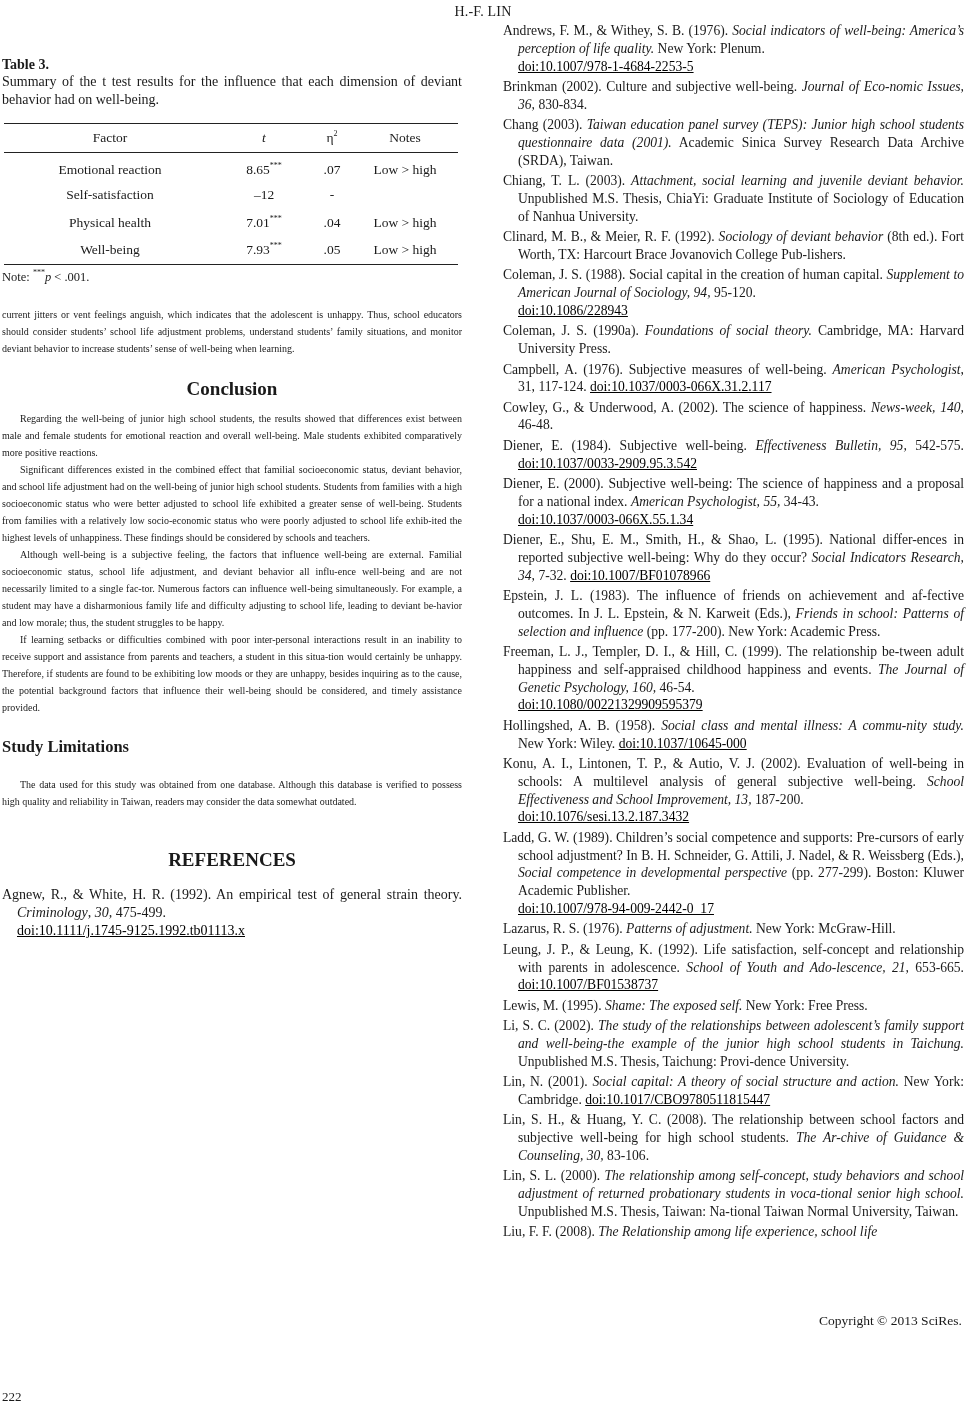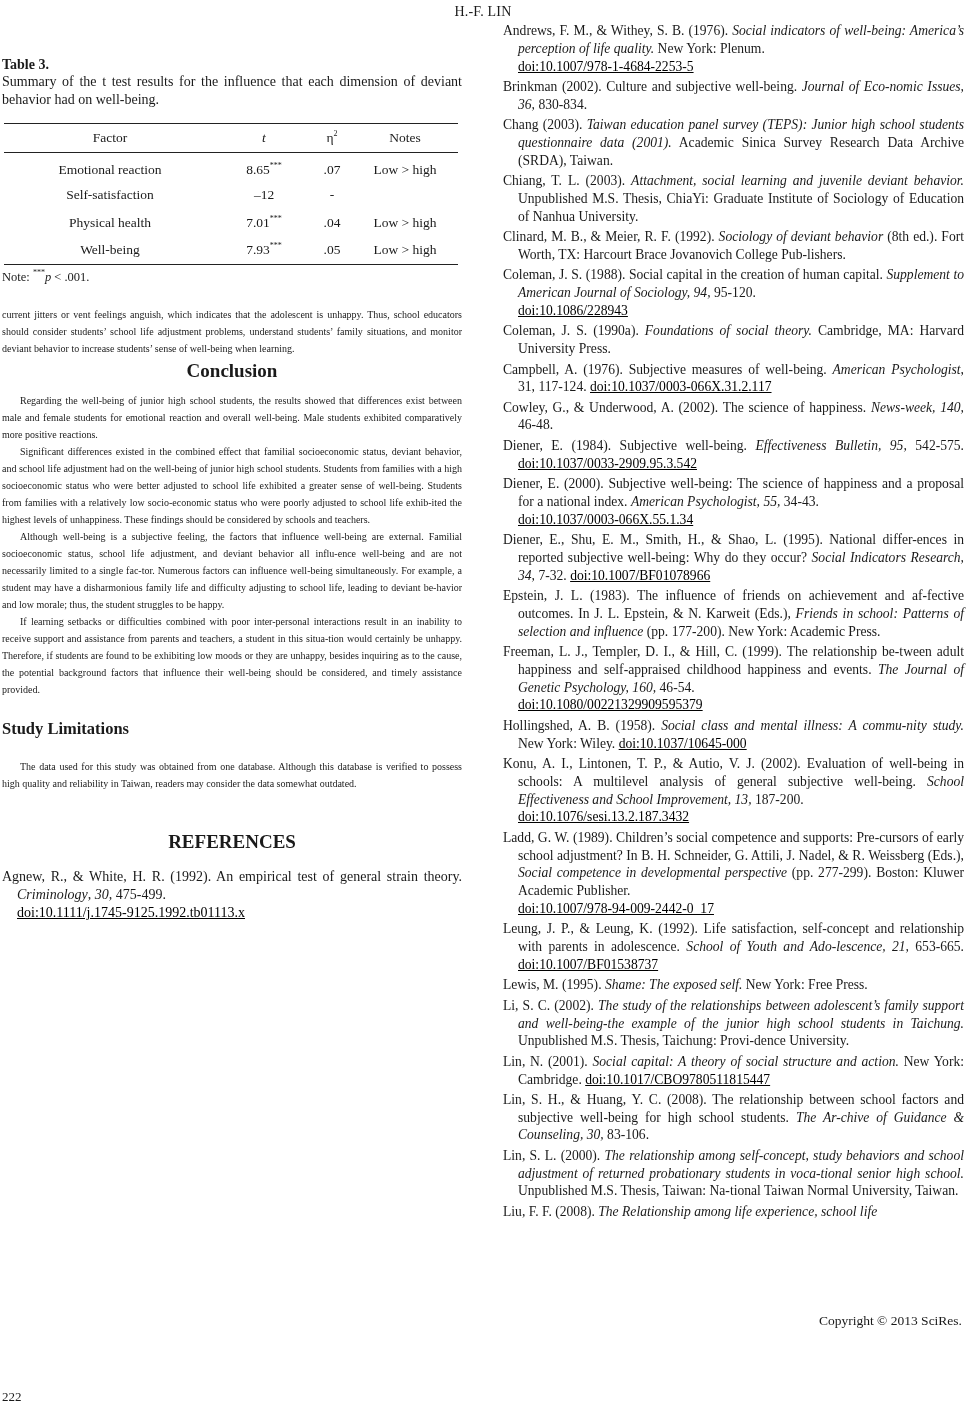--- a/index.html
+++ b/index.html
@@ -98,21 +98,21 @@
         <td>Low &gt; high</td>
       </tr>
     </tbody>
   </table>
   <div class="note"><span>Note: </span><sup>***</sup><i>p</i><span> &lt; .001.</span></div>
 
   <div class="body-text" style="margin-top:21px;">
     <p>current jitters or vent feelings anguish, which indicates that the adolescent is unhappy. Thus, school educators should consider students’ school life adjustment problems, understand students’ family situations, and monitor deviant behavior to increase students’ sense of well-being when learning.</p>
   </div>
 
-  <div class="section-title" style="margin-top:2px;">Conclusion</div>
+  <div class="section-title" style="margin-top:20px;">Conclusion</div>
 
   <div class="body-text" style="margin-top:9px;">
     <p class="indent">Regarding the well-being of junior high school students, the results showed that differences exist between male and female students for emotional reaction and overall well-being. Male students exhibited comparatively more positive reactions.</p>
     <p class="indent">Significant differences existed in the combined effect that familial socioeconomic status, deviant behavior, and school life adjustment had on the well-being of junior high school students. Students from families with a high socioeconomic status who were better adjusted to school life exhibited a greater sense of well-being. Students from families with a relatively low socio-economic status who were poorly adjusted to school life exhib-ited the highest levels of unhappiness. These findings should be considered by schools and teachers.</p>
     <p class="indent">Although well-being is a subjective feeling, the factors that influence well-being are external. Familial socioeconomic status, school life adjustment, and deviant behavior all influ-ence well-being and are not necessarily limited to a single fac-tor. Numerous factors can influence well-being simultaneously. For example, a student may have a disharmonious family life and difficulty adjusting to school life, leading to deviant be-havior and low morale; thus, the student struggles to be happy.</p>
     <p class="indent">If learning setbacks or difficulties combined with poor inter-personal interactions result in an inability to receive support and assistance from parents and teachers, a student in this situa-tion would certainly be unhappy. Therefore, if students are found to be exhibiting low moods or they are unhappy, besides inquiring as to the cause, the potential background factors that influence their well-being should be considered, and timely assistance provided.</p>
   </div>
 
   <div class="subsection-title" style="margin-top:20px;">Study Limitations</div>
 
@@ -138,20 +138,21 @@
     <div class="ref"><span>Campbell, A. (1976). Subjective measures of well-being. </span><i>American Psychologist</i><span>, 31, 117-124. </span><a class="doi">doi:10.1037/0003-066X.31.2.117</a></div>
     <div class="ref"><span>Cowley, G., &amp; Underwood, A. (2002). The science of happiness. </span><i>News-week, 140,</i><span> 46-48.</span></div>
     <div class="ref"><span>Diener, E. (1984). Subjective well-being. </span><i>Effectiveness Bulletin, 95,</i><span> 542-575. </span><a class="doi">doi:10.1037/0033-2909.95.3.542</a></div>
     <div class="ref"><span>Diener, E. (2000). Subjective well-being: The science of happiness and a proposal for a national index. </span><i>American Psychologist, 55,</i><span> 34-43. </span><br><a class="doi">doi:10.1037/0003-066X.55.1.34</a></div>
     <div class="ref"><span>Diener, E., Shu, E. M., Smith, H., &amp; Shao, L. (1995). National differ-ences in reported subjective well-being: Why do they occur? </span><i>Social Indicators Research, 34,</i><span> 7-32. </span><a class="doi">doi:10.1007/BF01078966</a></div>
     <div class="ref"><span>Epstein, J. L. (1983). The influence of friends on achievement and af-fective outcomes. In J. L. Epstein, &amp; N. Karweit (Eds.), </span><i>Friends in school: Patterns of selection and influence</i><span> (pp. 177-200). New York: Academic Press.</span></div>
     <div class="ref"><span>Freeman, L. J., Templer, D. I., &amp; Hill, C. (1999). The relationship be-tween adult happiness and self-appraised childhood happiness and events. </span><i>The Journal of Genetic Psychology, 160,</i><span> 46-54. </span><br><a class="doi">doi:10.1080/00221329909595379</a></div>
     <div class="ref"><span>Hollingshed, A. B. (1958). </span><i>Social class and mental illness: A commu-nity study.</i><span> New York: Wiley. </span><a class="doi">doi:10.1037/10645-000</a></div>
     <div class="ref"><span>Konu, A. I., Lintonen, T. P., &amp; Autio, V. J. (2002). Evaluation of well-being in schools: A multilevel analysis of general subjective well-being. </span><i>School Effectiveness and School Improvement, 13,</i><span> 187-200. </span><br><a class="doi">doi:10.1076/sesi.13.2.187.3432</a></div>
     <div class="ref"><span>Ladd, G. W. (1989). Children’s social competence and supports: Pre-cursors of early school adjustment? In B. H. Schneider, G. Attili, J. Nadel, &amp; R. Weissberg (Eds.), </span><i>Social competence in developmental perspective</i><span> (pp. 277-299). Boston: Kluwer Academic Publisher. </span><br><a class="doi">doi:10.1007/978-94-009-2442-0_17</a></div>
+    <div class="ref"><span>Lazarus, R. S. (1976). </span><i>Patterns of adjustment.</i><span> New York: McGraw-Hill.</span></div>
     <div class="ref"><span>Leung, J. P., &amp; Leung, K. (1992). Life satisfaction, self-concept and relationship with parents in adolescence. </span><i>School of Youth and Ado-lescence, 21,</i><span> 653-665. </span><a class="doi">doi:10.1007/BF01538737</a></div>
     <div class="ref"><span>Lewis, M. (1995). </span><i>Shame: The exposed self.</i><span> New York: Free Press.</span></div>
     <div class="ref"><span>Li, S. C. (2002). </span><i>The study of the relationships between adolescent’s family support and well-being-the example of the junior high school students in Taichung.</i><span> Unpublished M.S. Thesis, Taichung: Provi-dence University.</span></div>
     <div class="ref"><span>Lin, N. (2001). </span><i>Social capital: A theory of social structure and action.</i><span> New York: Cambridge. </span><a class="doi">doi:10.1017/CBO9780511815447</a></div>
     <div class="ref"><span>Lin, S. H., &amp; Huang, Y. C. (2008). The relationship between school factors and subjective well-being for high school students. </span><i>The Ar-chive of Guidance &amp; Counseling, 30,</i><span> 83-106.</span></div>
     <div class="ref"><span>Lin, S. L. (2000). </span><i>The relationship among self-concept, study behaviors and school adjustment of returned probationary students in voca-tional senior high school.</i><span> Unpublished M.S. Thesis, Taiwan: Na-tional Taiwan Normal University, Taiwan.</span></div>
     <div class="ref"><span>Liu, F. F. (2008). </span><i>The Relationship among life experience, school life</i><span></span></div>
   </div>
 
 <div class="page-number">222</div>

